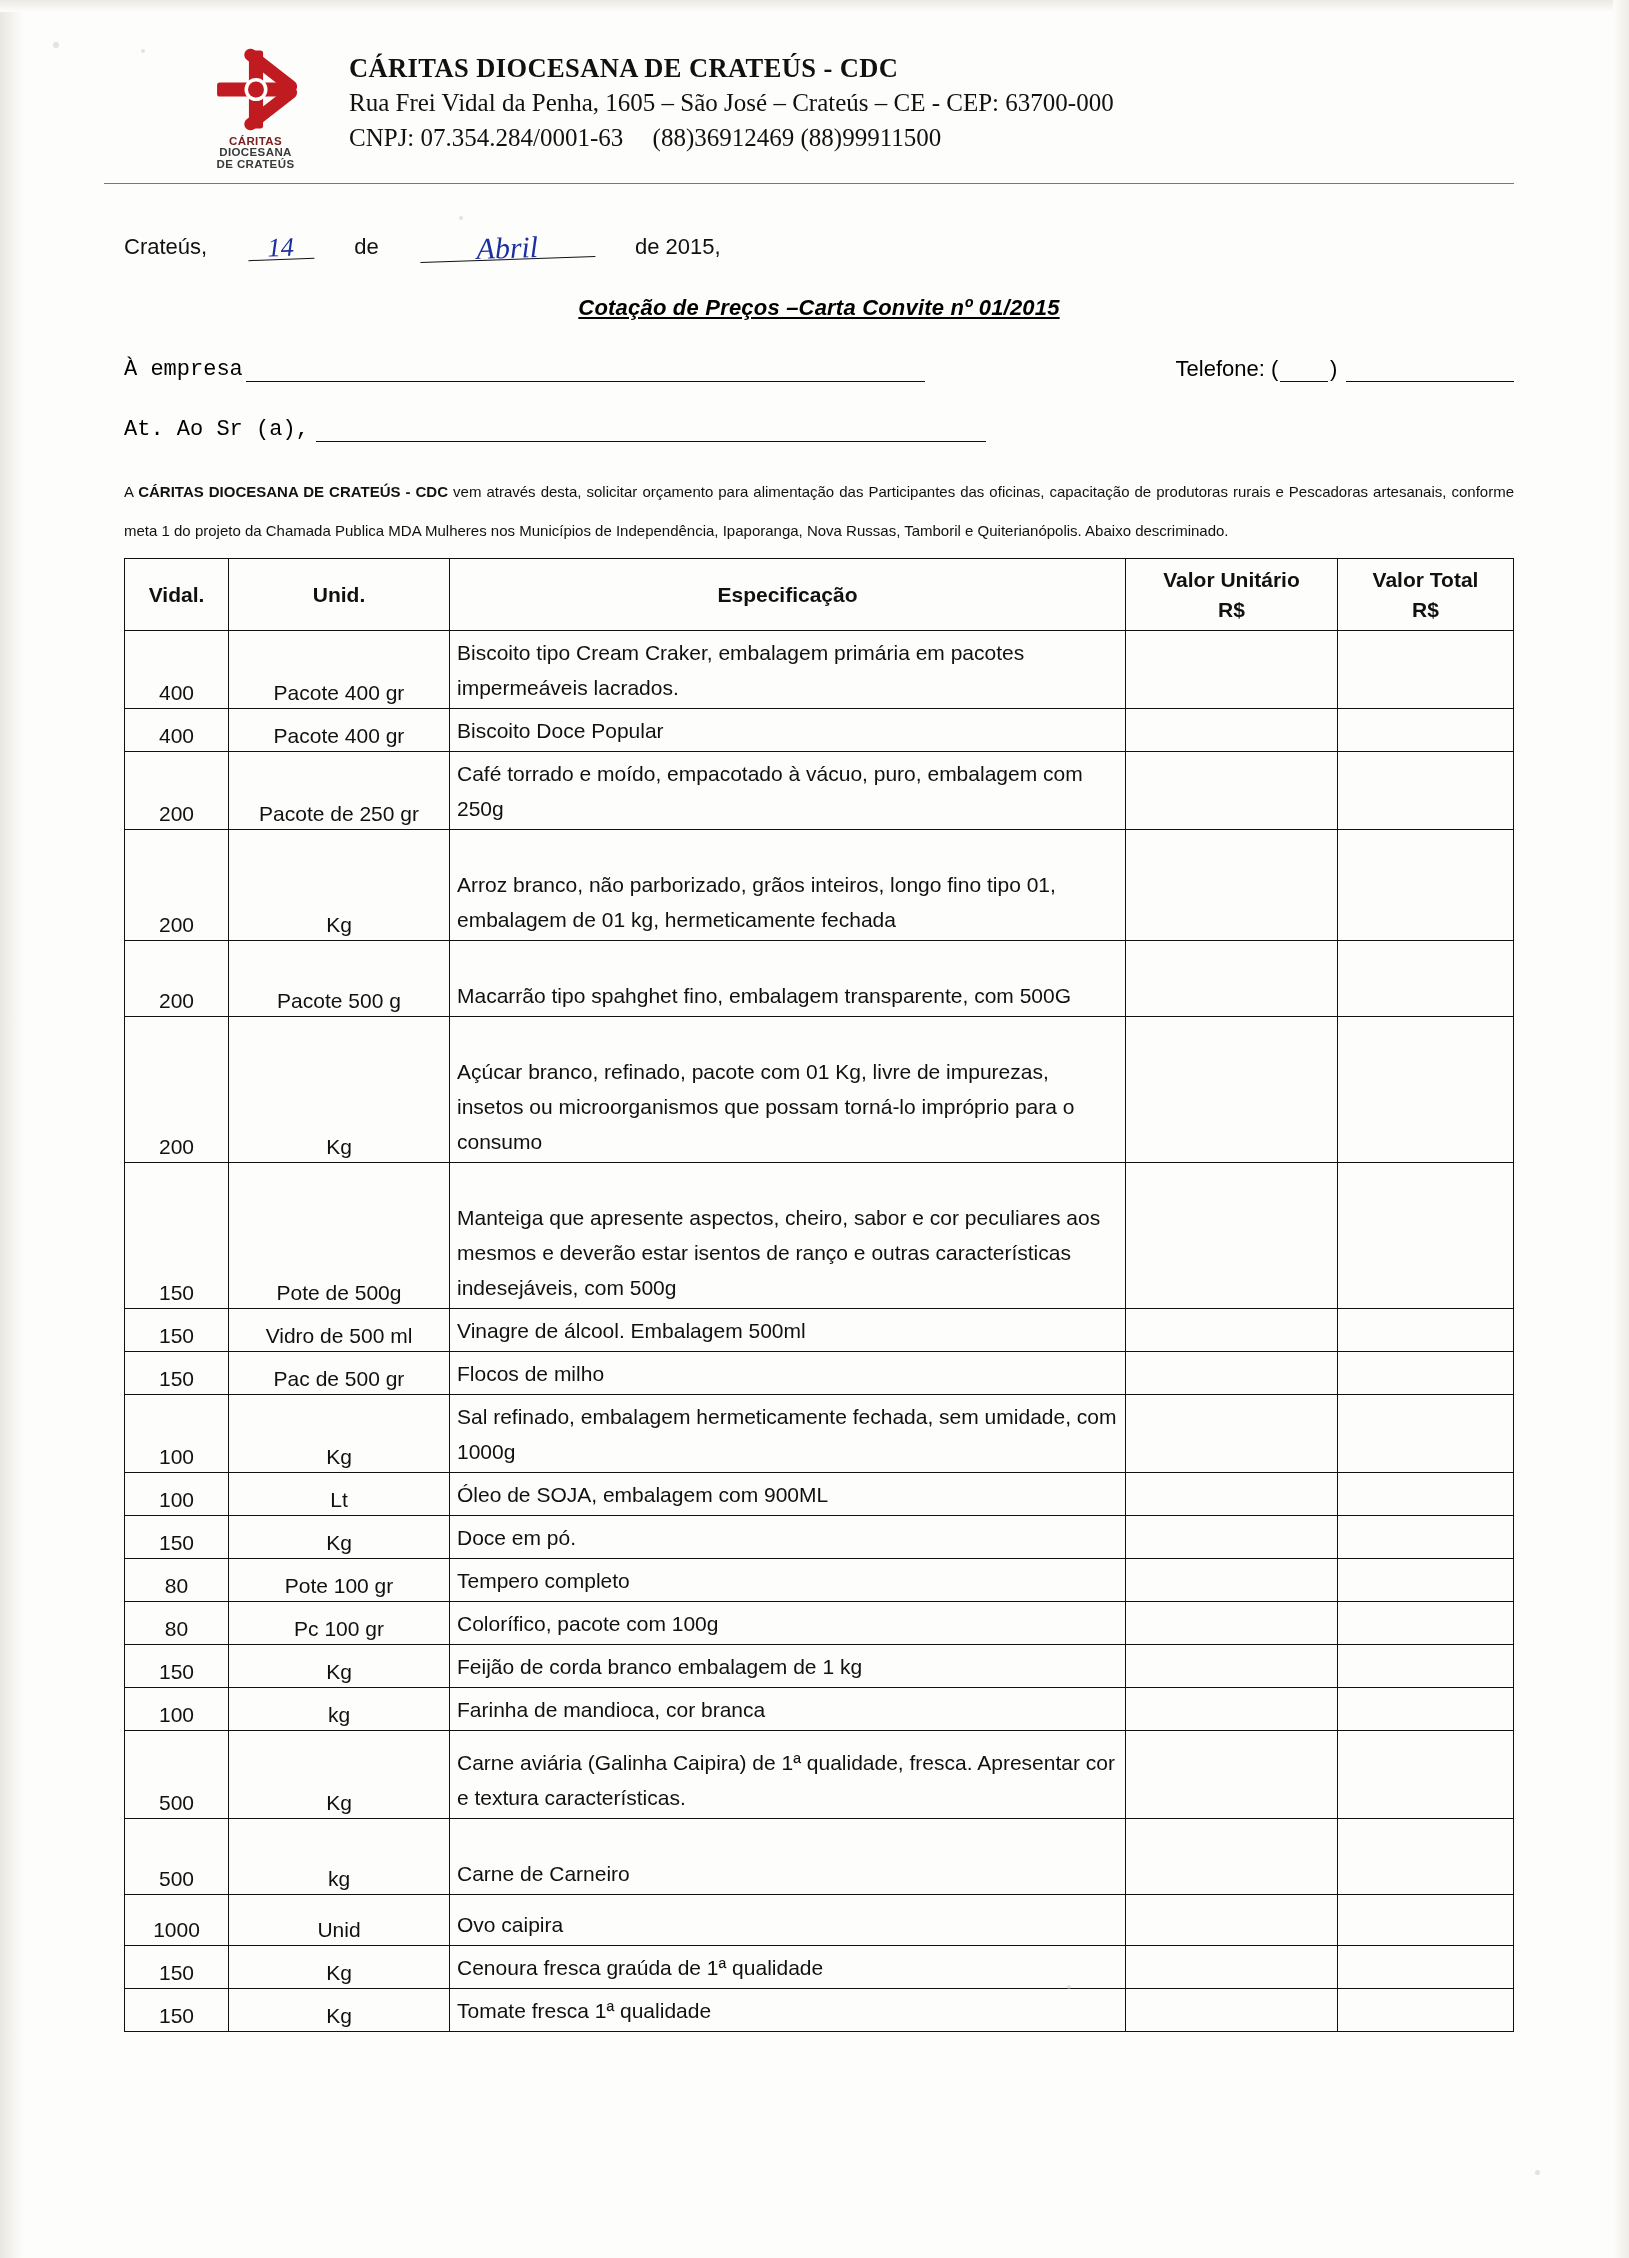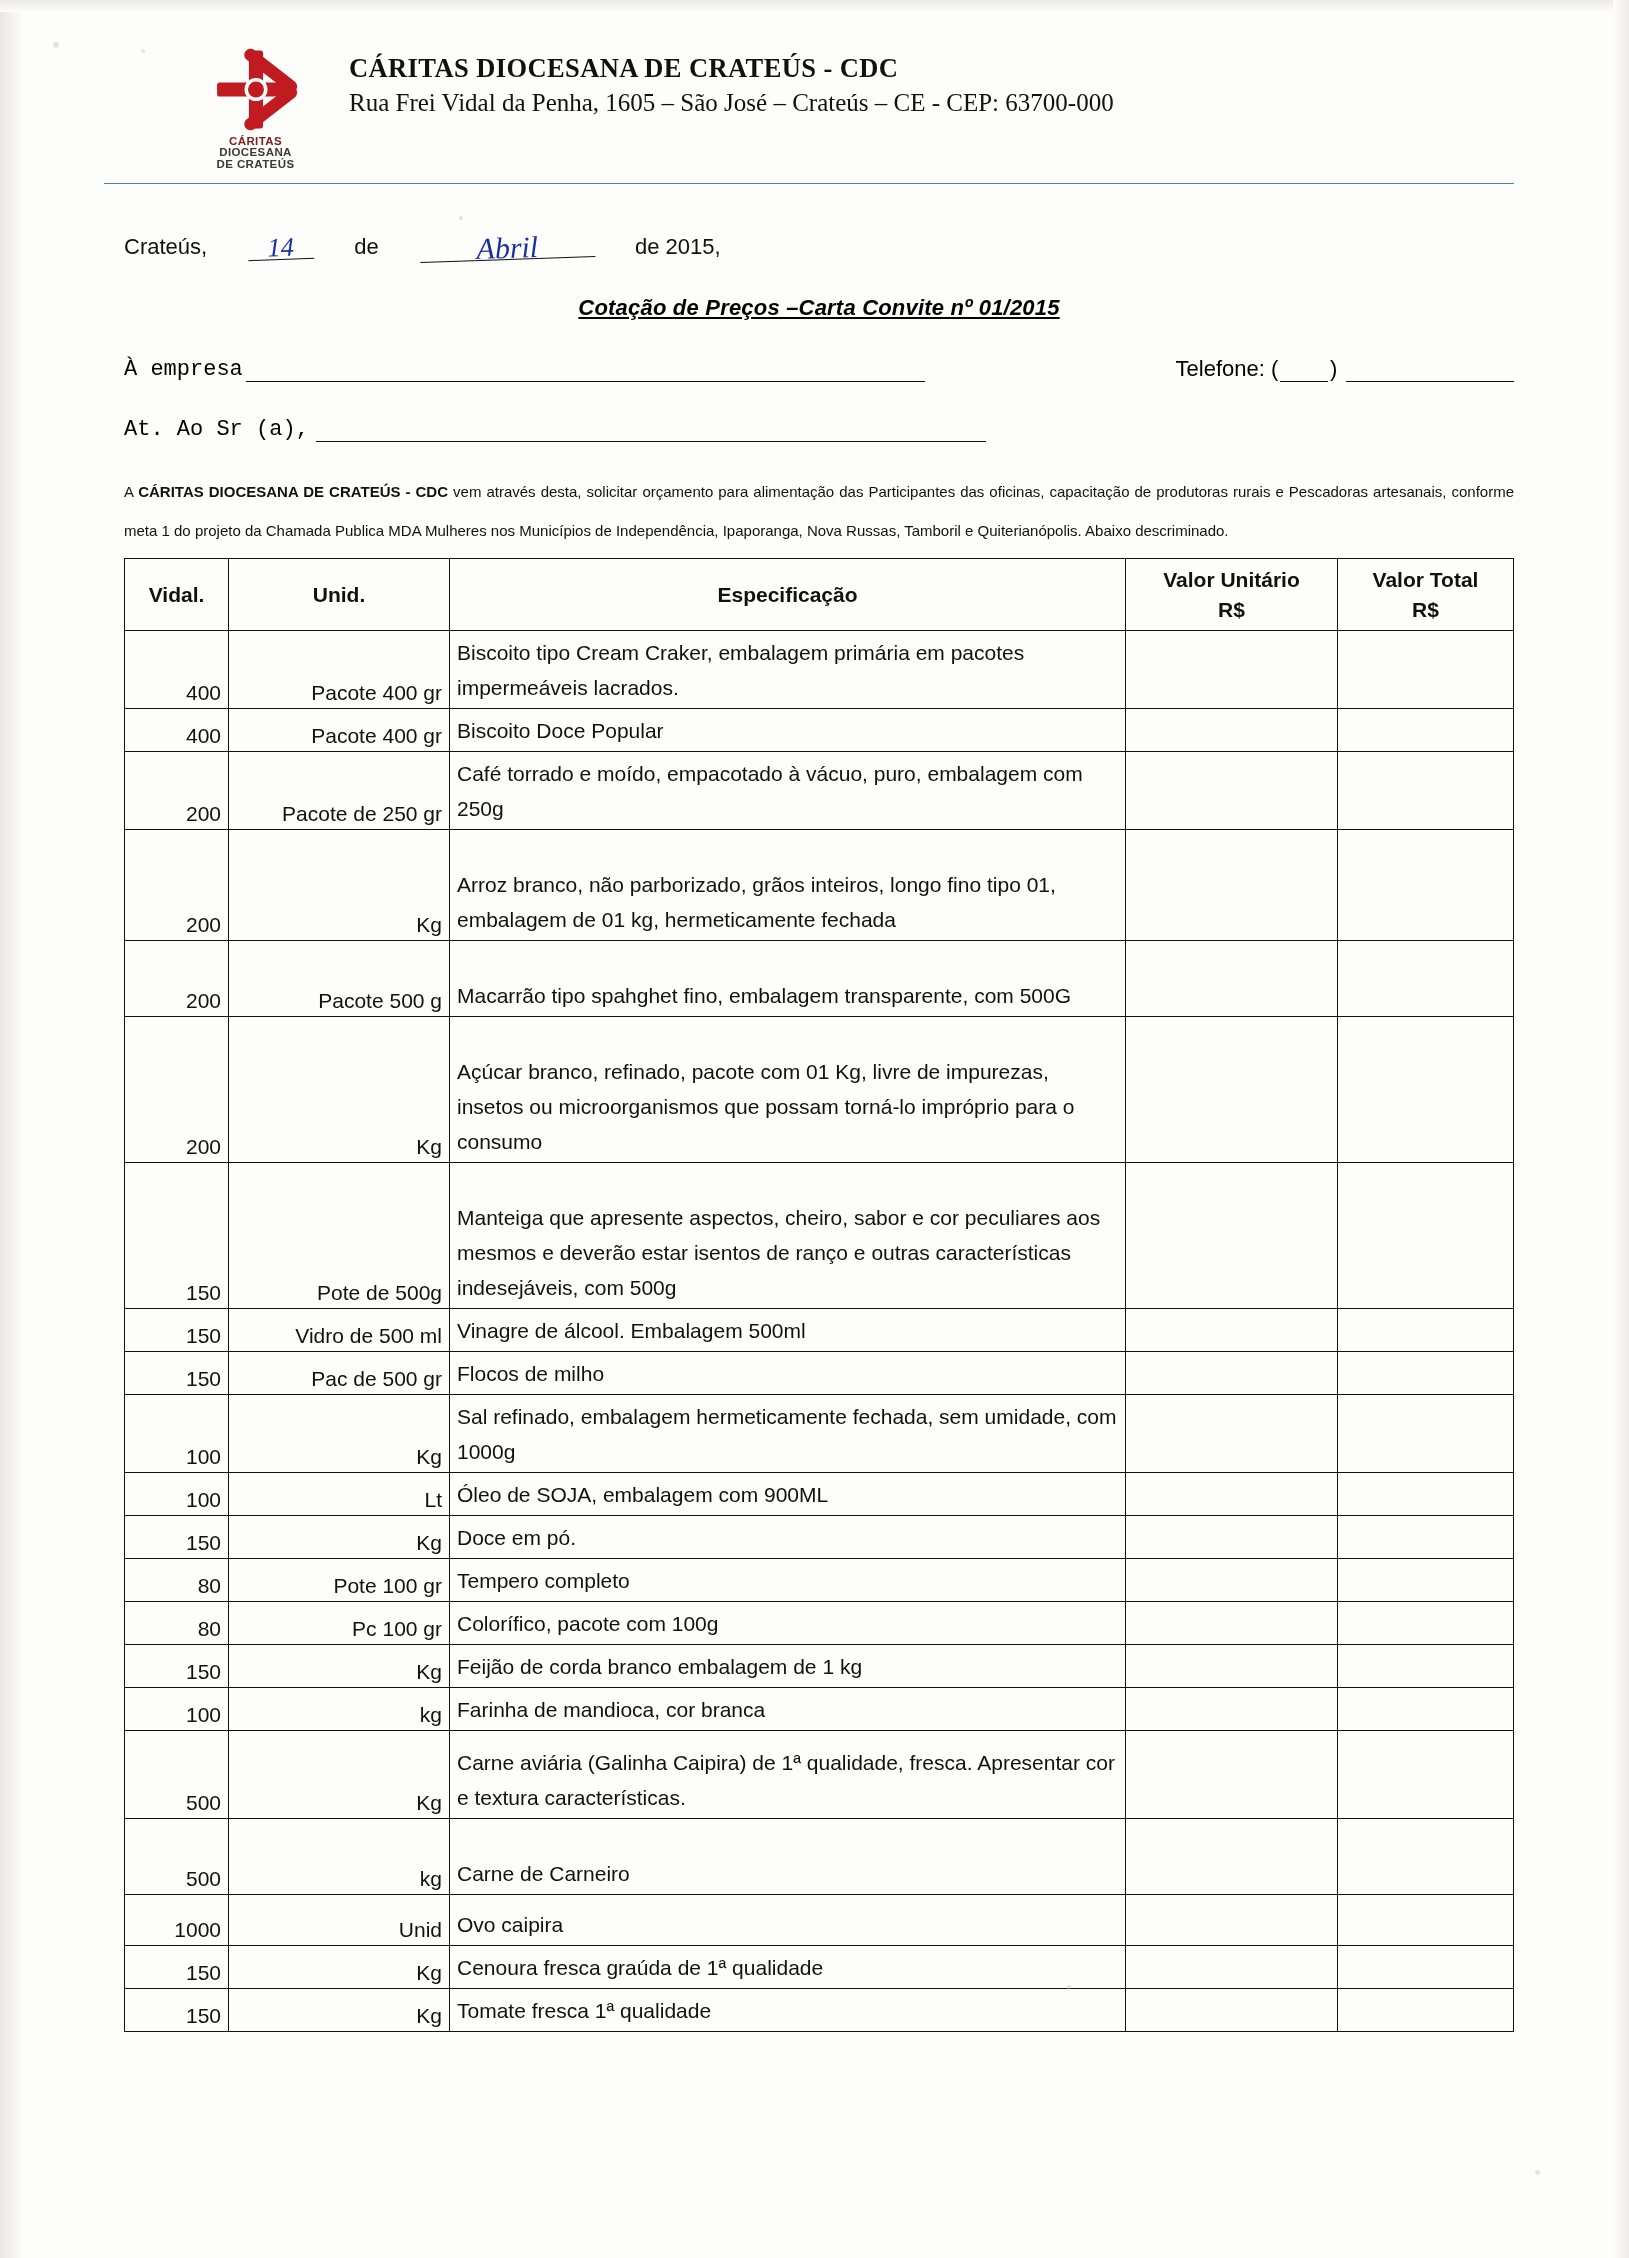--- a/index.html
+++ b/index.html
@@ -194,21 +194,21 @@
     vertical-align: middle;
     line-height: 30px;
     padding: 5.3px 3.5px;
   }
   col.c-qtde  { width: 104px; }
   col.c-unid  { width: 221px; }
   col.c-espec { width: auto;  }
   col.c-vu    { width: 212px; }
   col.c-vt    { width: 176px; }
 
-  td.qtde, td.unid { text-align: right; }
+  td.qtde, td.unid { text-align: center; }
   td.espec { text-align: left; line-height: 35px; padding-left: 8.8px; }
   td.val { }
 
   
   .speck {
     position: absolute;
     background: #cfcdc8;
     border-radius: 50%;
     opacity: .55;
   }
@@ -239,20 +239,24 @@
         </div>
         <div class="logo-text">
           <div>CÁRITAS</div>
           <div>DIOCESANA</div>
           <div>DE CRATEÚS</div>
         </div>
       </div>
       <div class="head-lines">
         <div class="head-title">CÁRITAS DIOCESANA DE CRATEÚS - CDC</div>
         <div class="head-addr">Rua Frei Vidal da Penha, 1605 – São José – Crateús – CE - CEP: 63700-000</div>
+        <div class="head-cnpj">
+          <span>CNPJ: 07.354.284/0001-63</span>
+          <span class="phones">(88)36912469  (88)99911500</span>
+        </div>
       </div>
     </div>
 
     <hr class="rule">
 
     <div class="body-block">
 
       <div class="dateline">
         <span class="lbl">Crateús,</span>
         <span class="dl-gap"></span>

